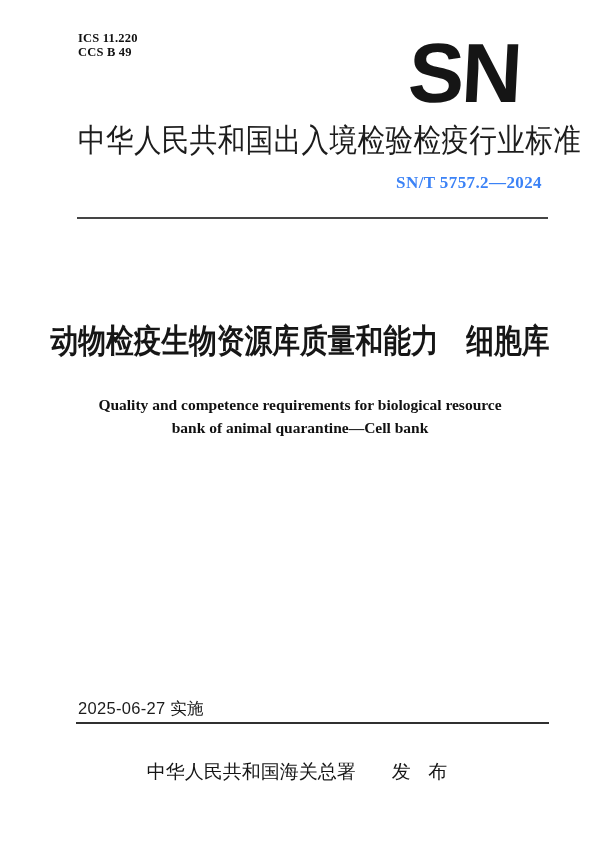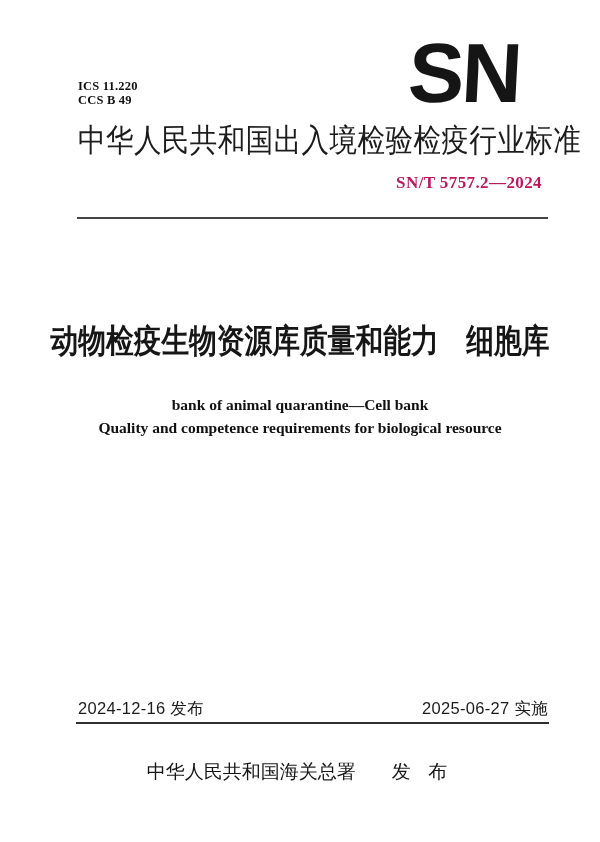--- a/index.html
+++ b/index.html
@@ -21,21 +21,20 @@
   .ics-block {
     position: absolute;
     left: 78px;
     top: 31px;
     font-family: "Liberation Serif", serif;
     font-weight: bold;
     font-size: 12.5px;
     line-height: 14px;
     color: #111;
     letter-spacing: 0.2px;
-    margin-top: 48px;
   }
 
   
   .sn-logo {
     position: absolute;
     left: 403px;
     top: 42px;
     width: 122px;
     height: 62px;
     display: flex;
@@ -67,21 +66,21 @@
   }
 
   
   .std-number {
     position: absolute;
     right: 58px;
     top: 173px;
     font-family: "Liberation Serif", serif;
     font-weight: bold;
     font-size: 17px;
-    color: #be185d;
+    color: #3b82f6;
     letter-spacing: 0.4px;
   }
 
   .rule-top {
     position: absolute;
     left: 77px;
     top: 217px;
     width: 471px;
     height: 2px;
     background: #454545;
@@ -171,26 +170,25 @@
 
   <div class="std-type">中华人民共和国出入境检验检疫行业标准</div>
 
   <div class="std-number">SN/T 5757.2—2024</div>
 
   <div class="rule-top"></div>
 
   <div class="title-cn">动物检疫生物资源库质量和能力　细胞库</div>
 
   <div class="title-en">
+    <div>Quality and competence requirements for biological resource</div>
     <div>bank of animal quarantine—Cell bank</div>
-    <div>Quality and competence requirements for biological resource</div>
   </div>
 
   <div class="dates-row">
-    <span>2024-12-16 发布</span>
     <span>2025-06-27 实施</span>
   </div>
 
   <div class="rule-bottom"></div>
 
   <div class="publisher-row">
     <span>中华人民共和国海关总署</span><span class="publish-label">发 布</span>
   </div>
 
 </div>

